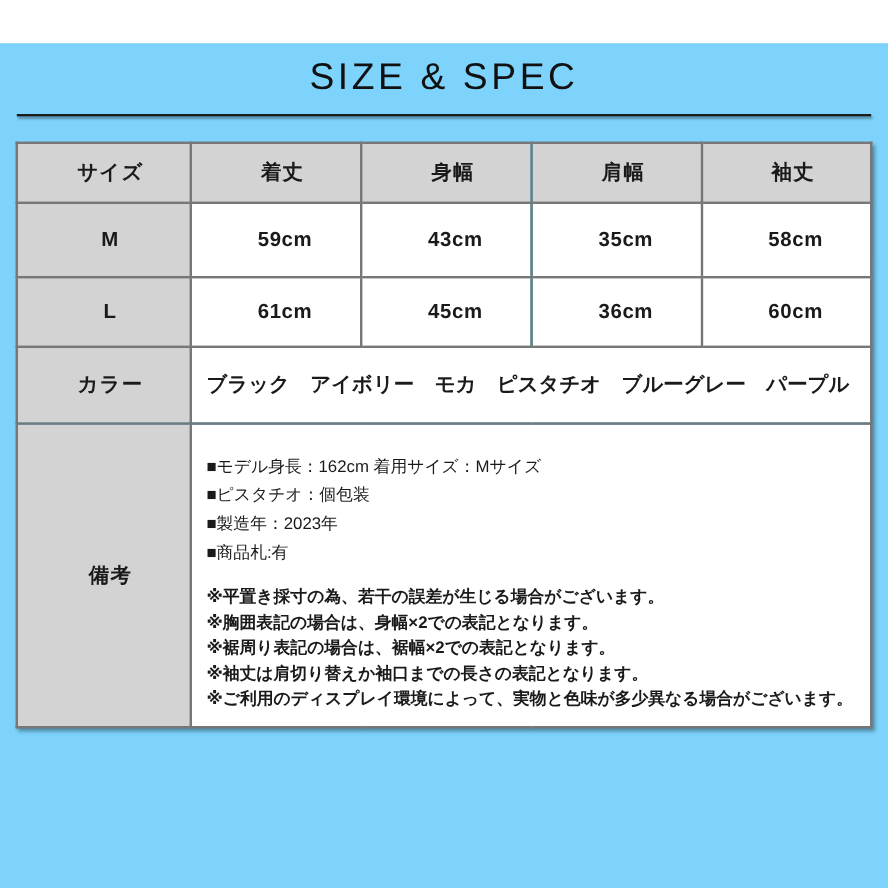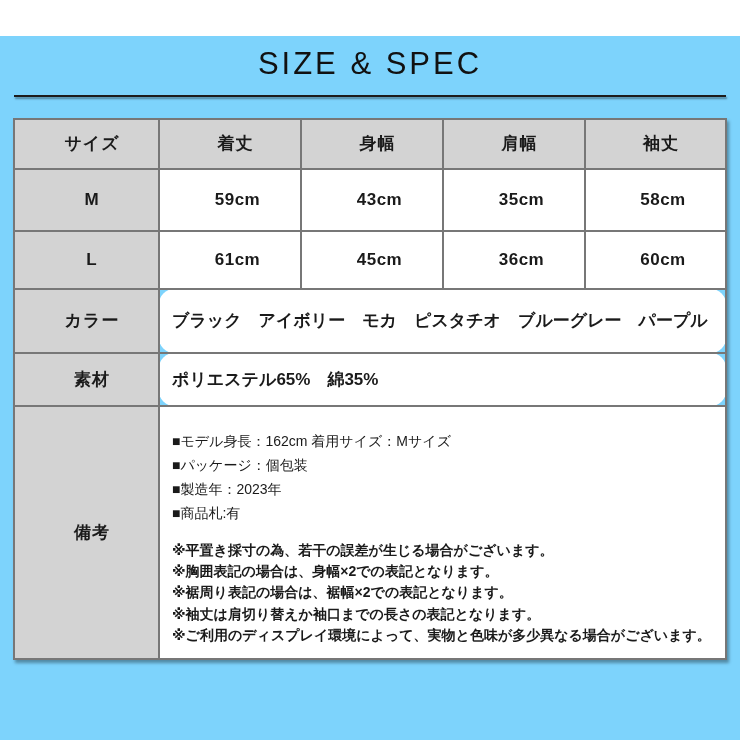--- a/index.html
+++ b/index.html
@@ -63,21 +63,20 @@
     font-size: 18px;
     letter-spacing: 0.5px;
     padding-left: 16px;
   }
   td.value-left {
     background: #ffffff;
     text-align: left;
     vertical-align: middle;
     padding-left: 12px;
     font-size: 17px;
-    border-radius: 15px;
   }
   tr.row-header  { height: 50px; }
   tr.row-m       { height: 62px; }
   tr.row-l       { height: 58px; }
   tr.row-color   { height: 64px; }
   tr.row-fabric  { height: 53px; }
   tr.row-country { height: 62px; }
   tr.row-remarks { height: 236px; }
   td.remarks-cell {
     background: #ffffff;
@@ -134,30 +133,26 @@
         <td class="label-cell">L</td>
         <td class="value-center">61cm</td>
         <td class="value-center">45cm</td>
         <td class="value-center">36cm</td>
         <td class="value-center">60cm</td>
       </tr>
       <tr class="row-color">
         <td class="label-cell">カラー</td>
         <td class="value-left" colspan="4">ブラック　アイボリー　モカ　ピスタチオ　ブルーグレー　パープル</td>
       </tr>
-      <tr class="row-fabric">
-        <td class="label-cell">素材</td>
-        <td class="value-left" colspan="4">ポリエステル65%　綿35%</td>
-      </tr>
       <tr class="row-remarks">
         <td class="label-cell">備考</td>
         <td class="remarks-cell" colspan="4">
           <div class="remarks-bullets">
             <div class="remark-line">■モデル身長：162cm 着用サイズ：Mサイズ</div>
-            <div class="remark-line">■パッケージ：個包装</div>
+            <div class="remark-line">■ピスタチオ：個包装</div>
             <div class="remark-line">■製造年：2023年</div>
             <div class="remark-line">■商品札:有</div>
           </div>
           <div class="remarks-notes">
             <div class="note-line">※平置き採寸の為、若干の誤差が生じる場合がございます。</div>
             <div class="note-line">※胸囲表記の場合は、身幅×2での表記となります。</div>
             <div class="note-line">※裾周り表記の場合は、裾幅×2での表記となります。</div>
             <div class="note-line">※袖丈は肩切り替えか袖口までの長さの表記となります。</div>
             <div class="note-line">※ご利用のディスプレイ環境によって、実物と色味が多少異なる場合がございます。</div>
           </div>

